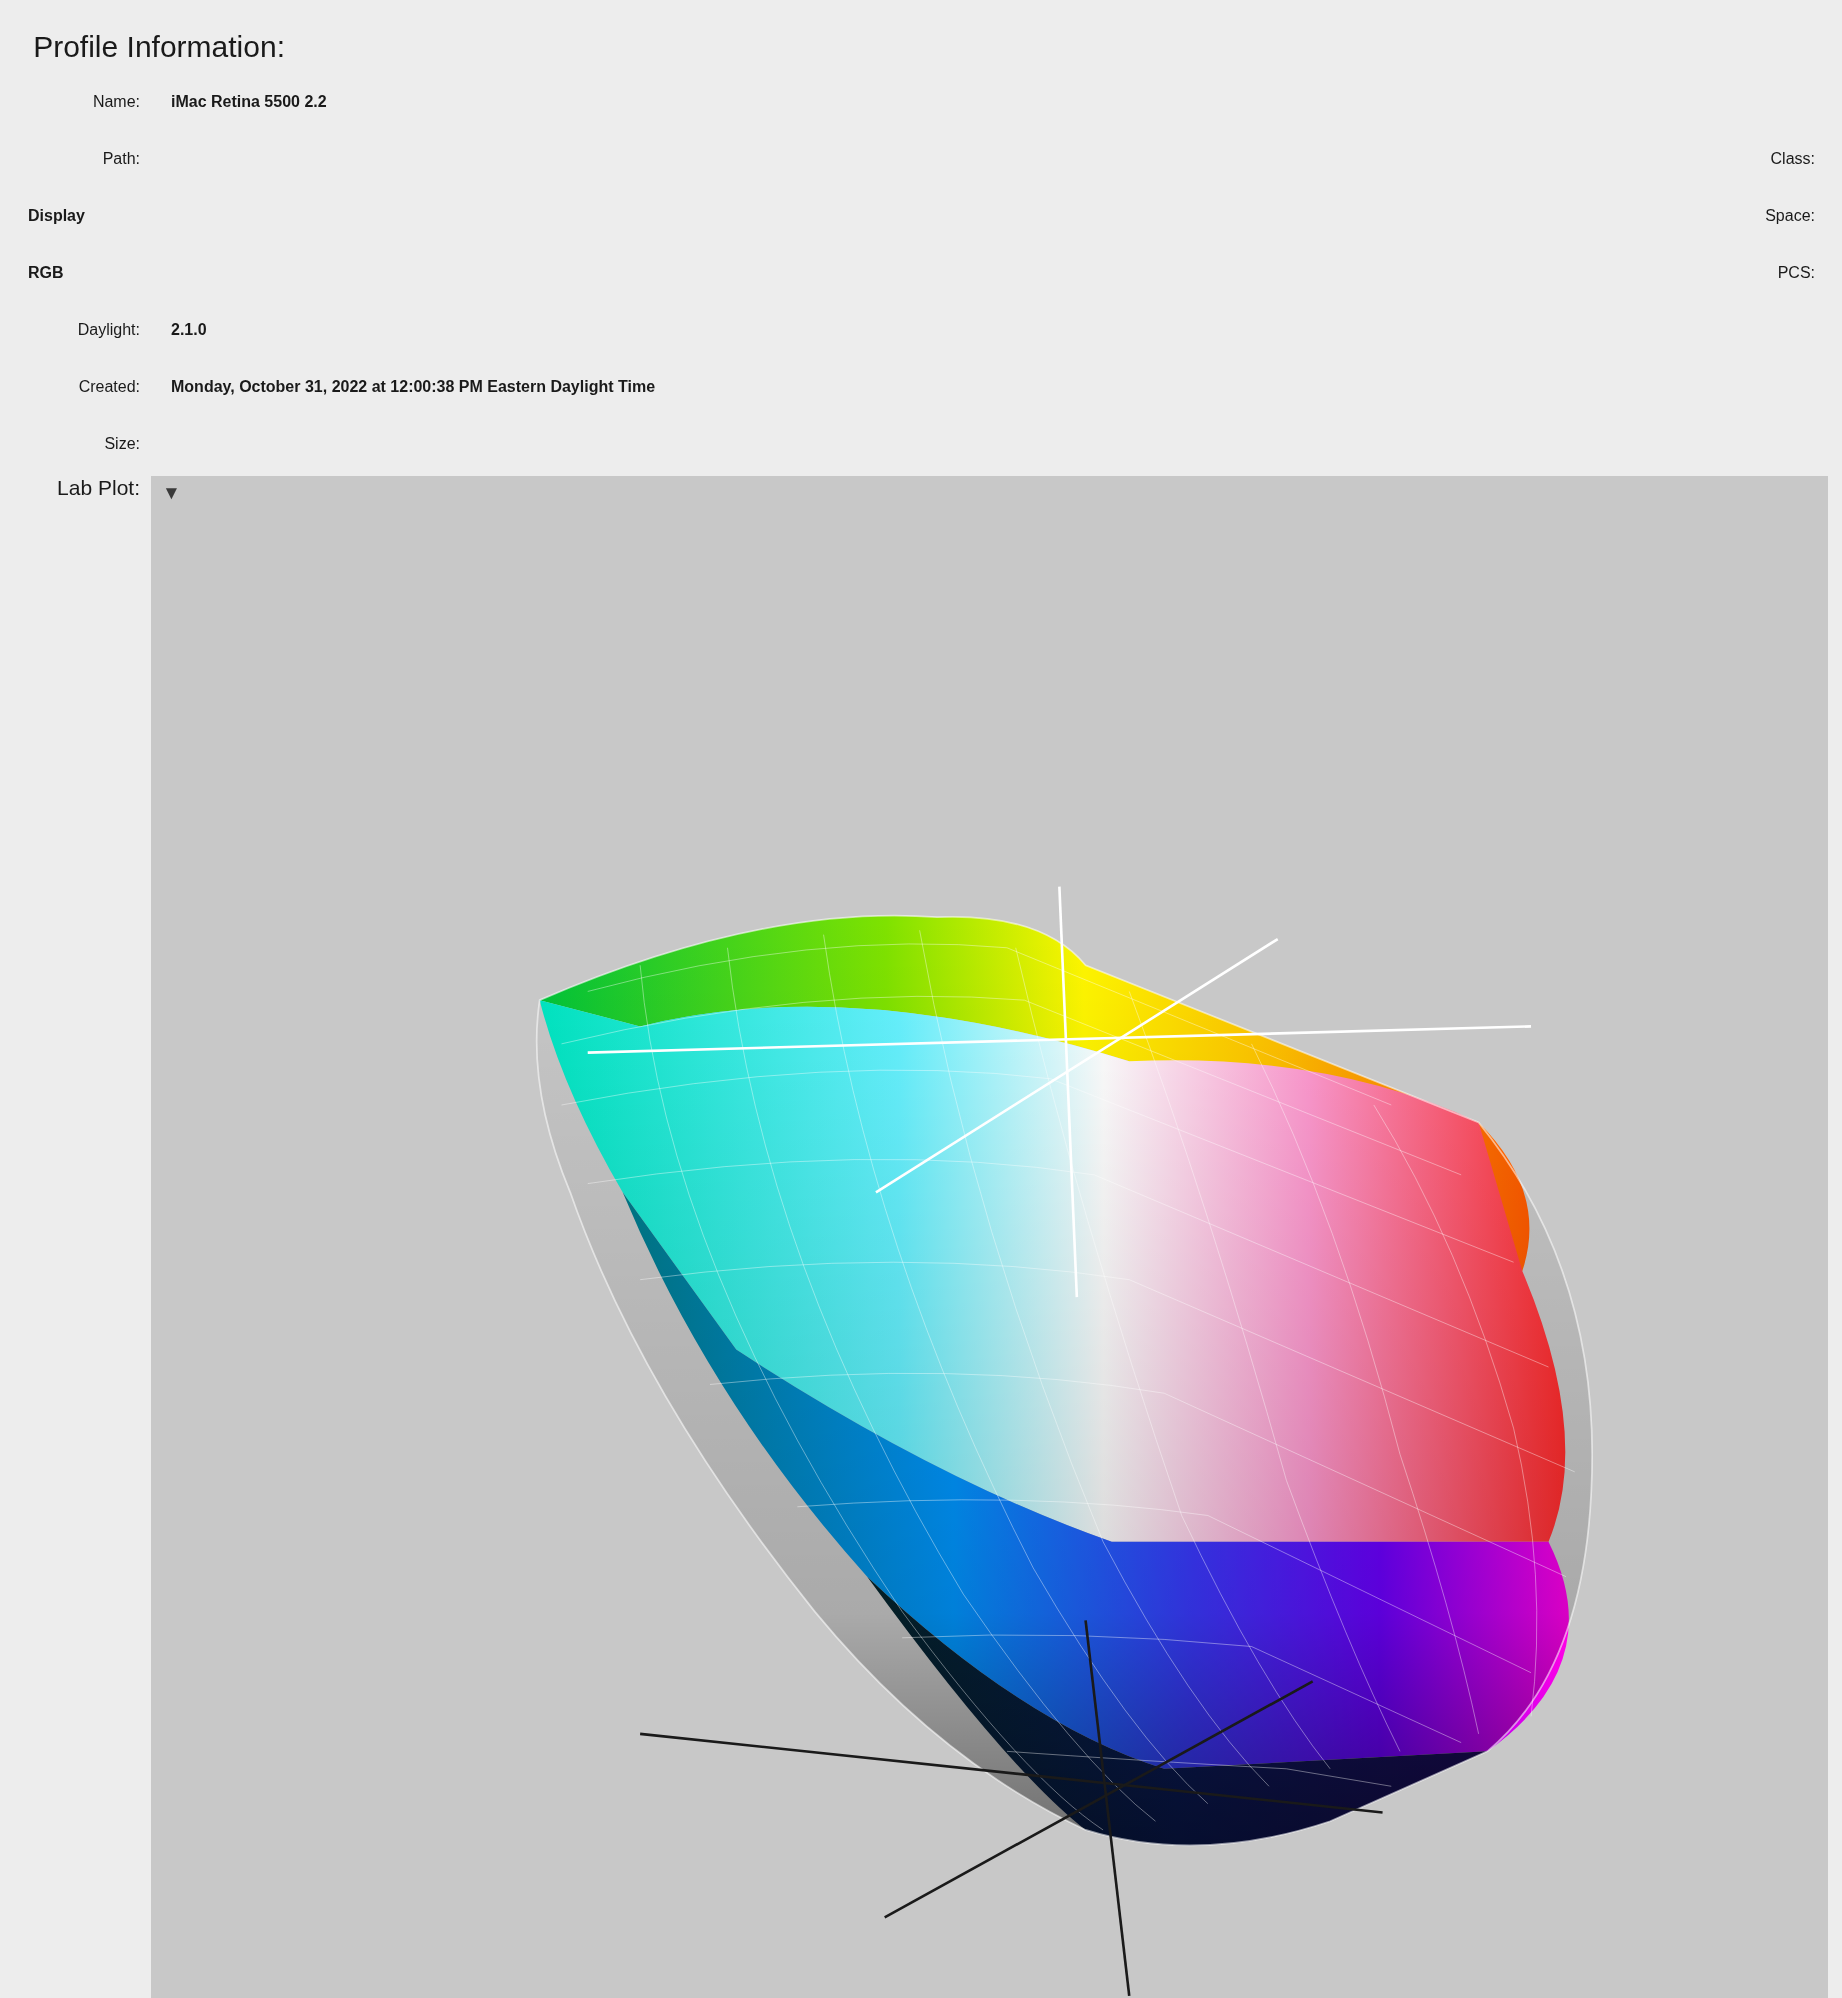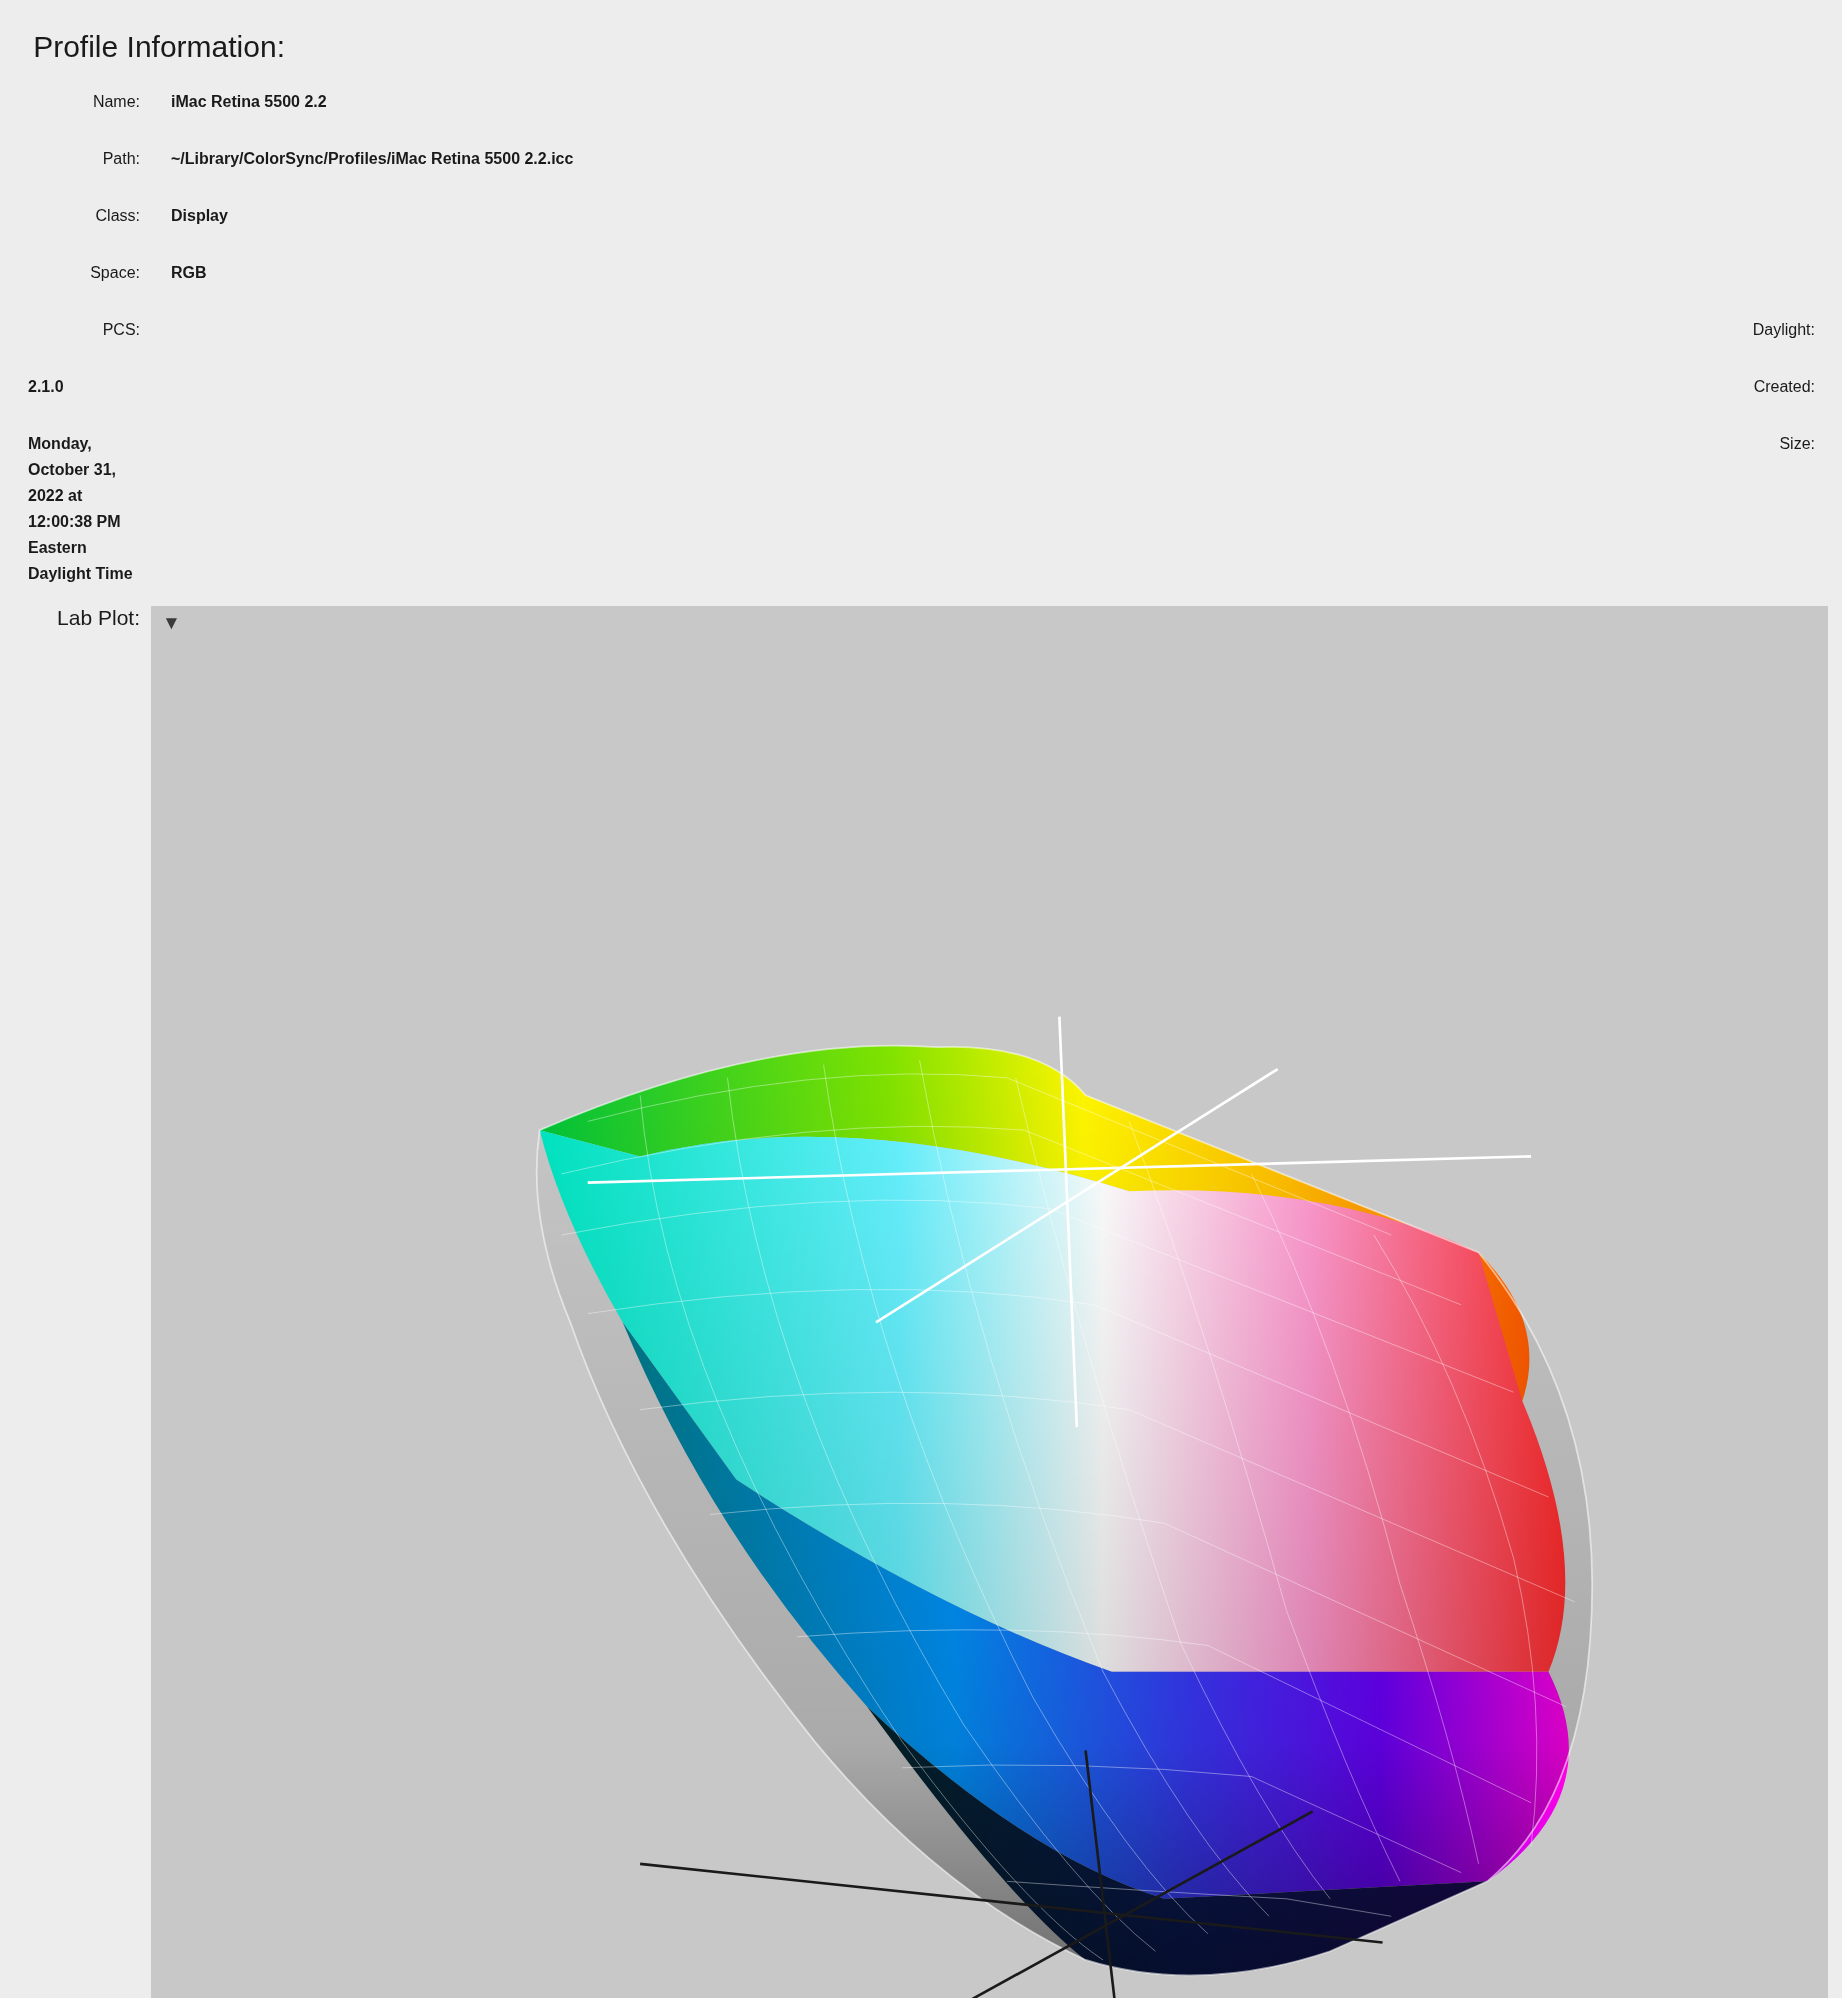--- a/index.html
+++ b/index.html
@@ -17,21 +17,20 @@
 <body>
 
 <div class="wrap">
   <div class="title">Profile Information:</div>
 
   <div class="grid">
     <div class="lab">Name:</div>
     <div class="val">iMac Retina 5500 2.2</div>
 
     <div class="lab">Path:</div>
-    <div class="val">~/Library/ColorSync/Profiles/iMac Retina 5500 2.2.icc</div>
 
     <div class="lab">Class:</div>
     <div class="val">Display</div>
 
     <div class="lab">Space:</div>
     <div class="val">RGB</div>
 
     <div class="lab">PCS:</div>
 
     <div class="lab">Daylight:</div>

